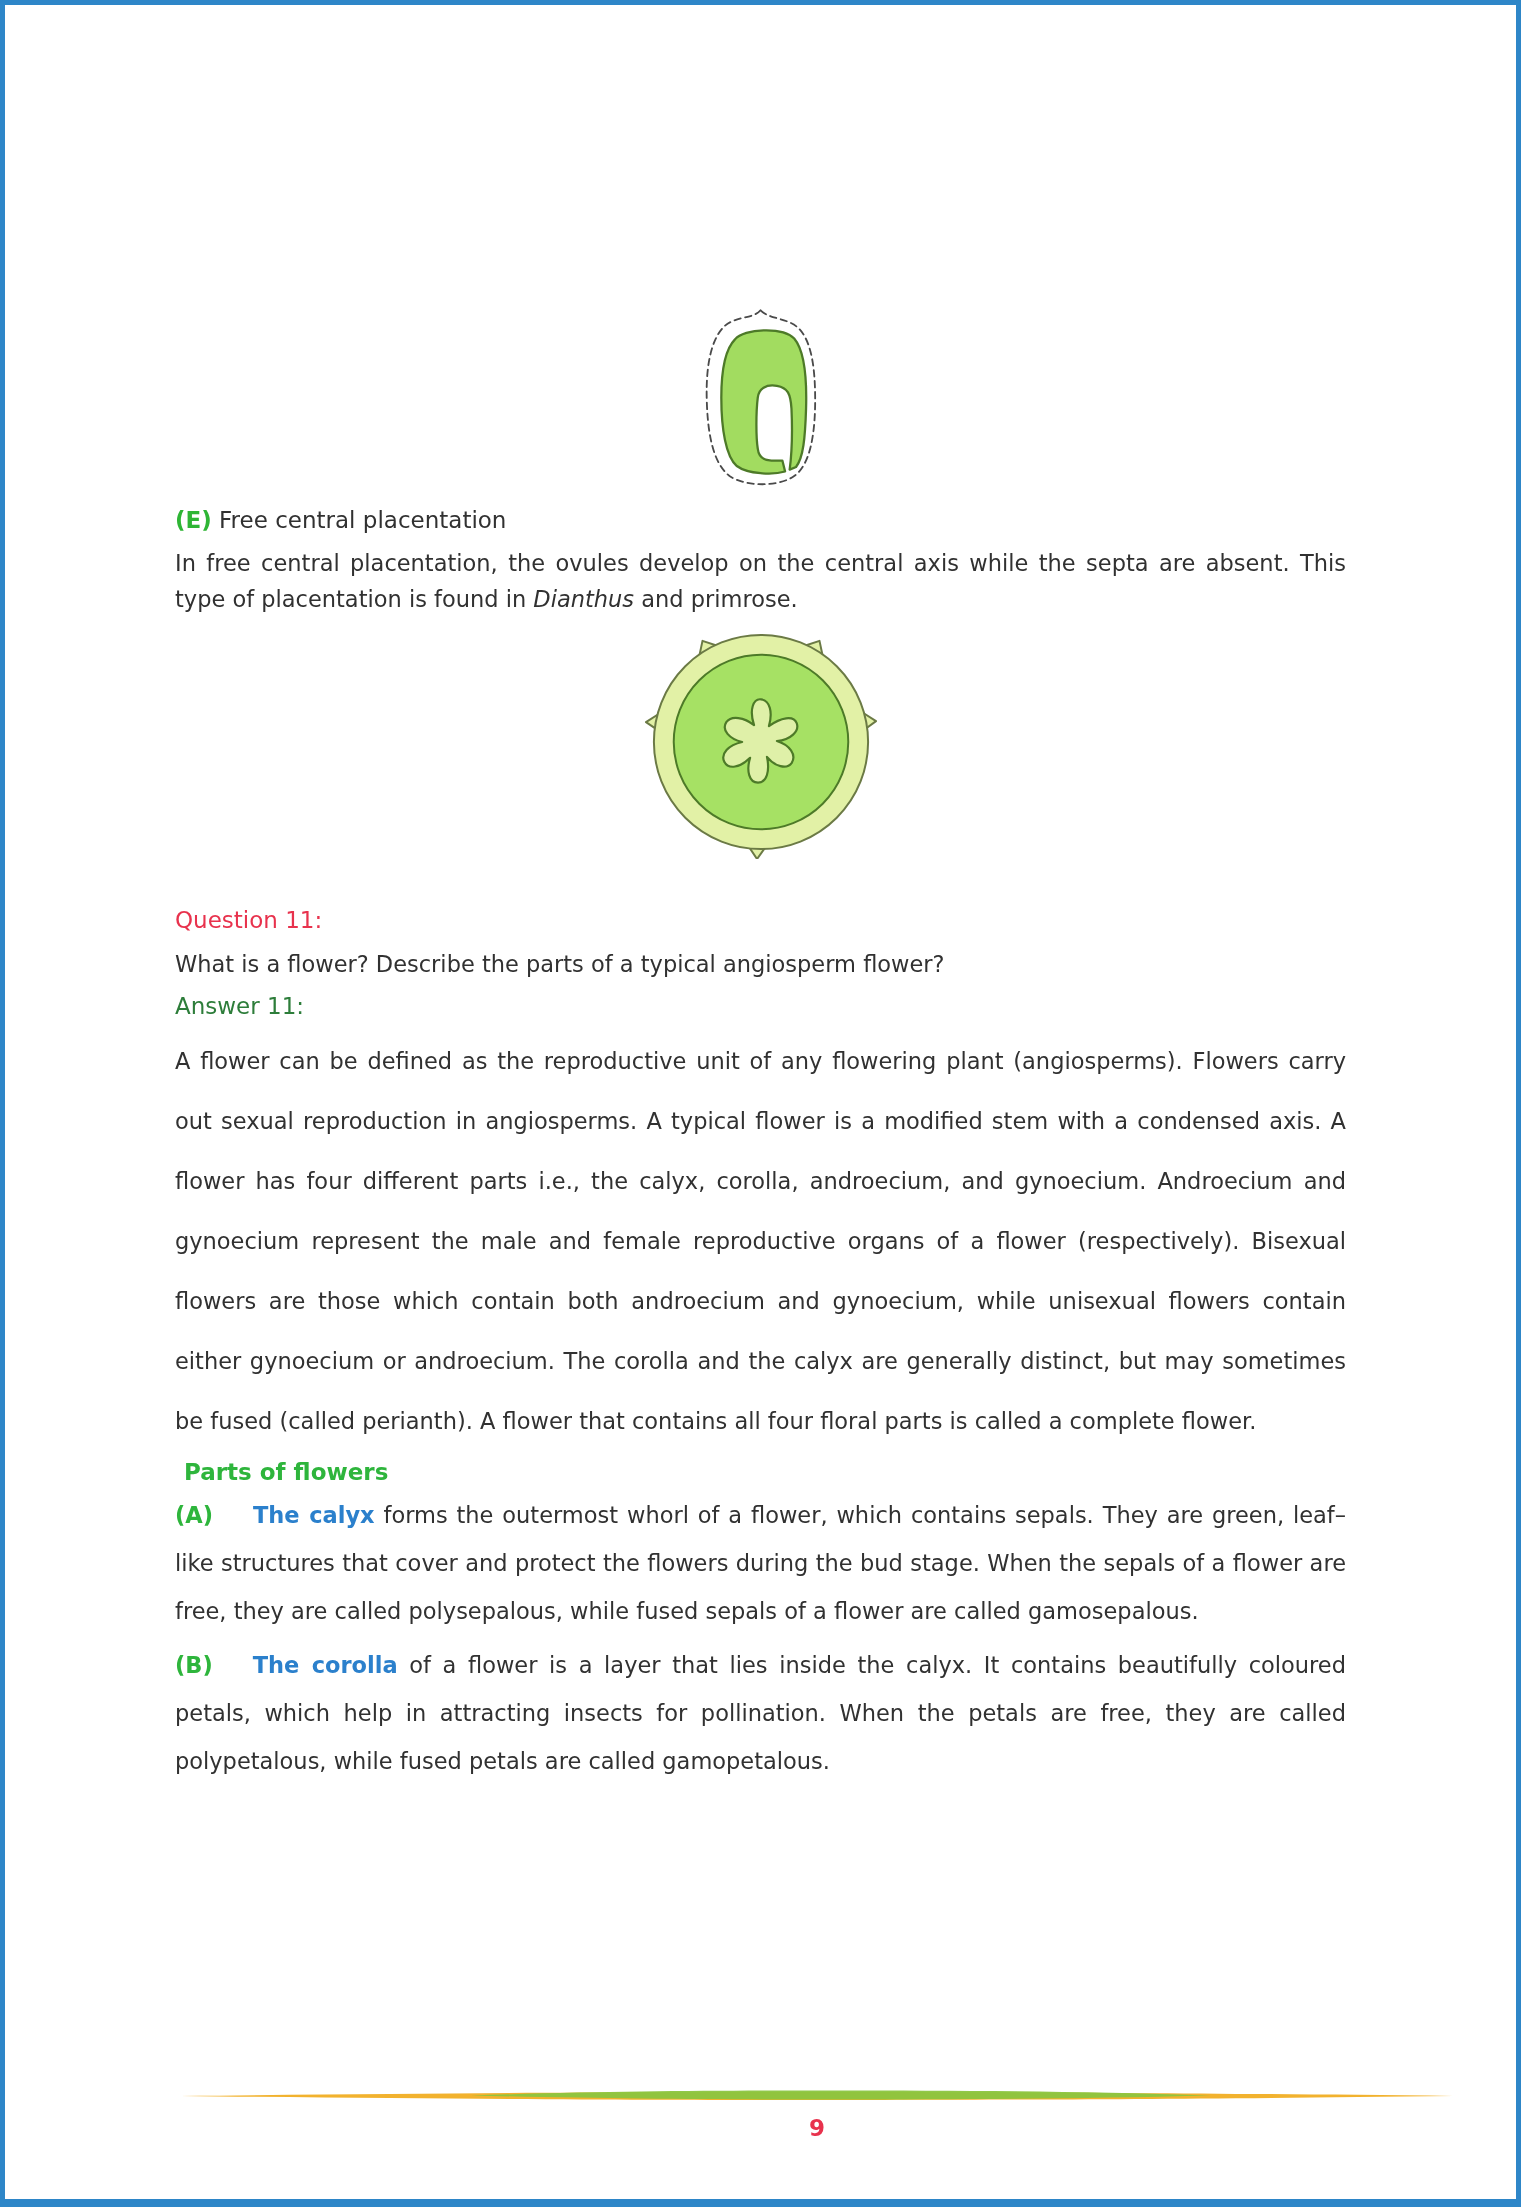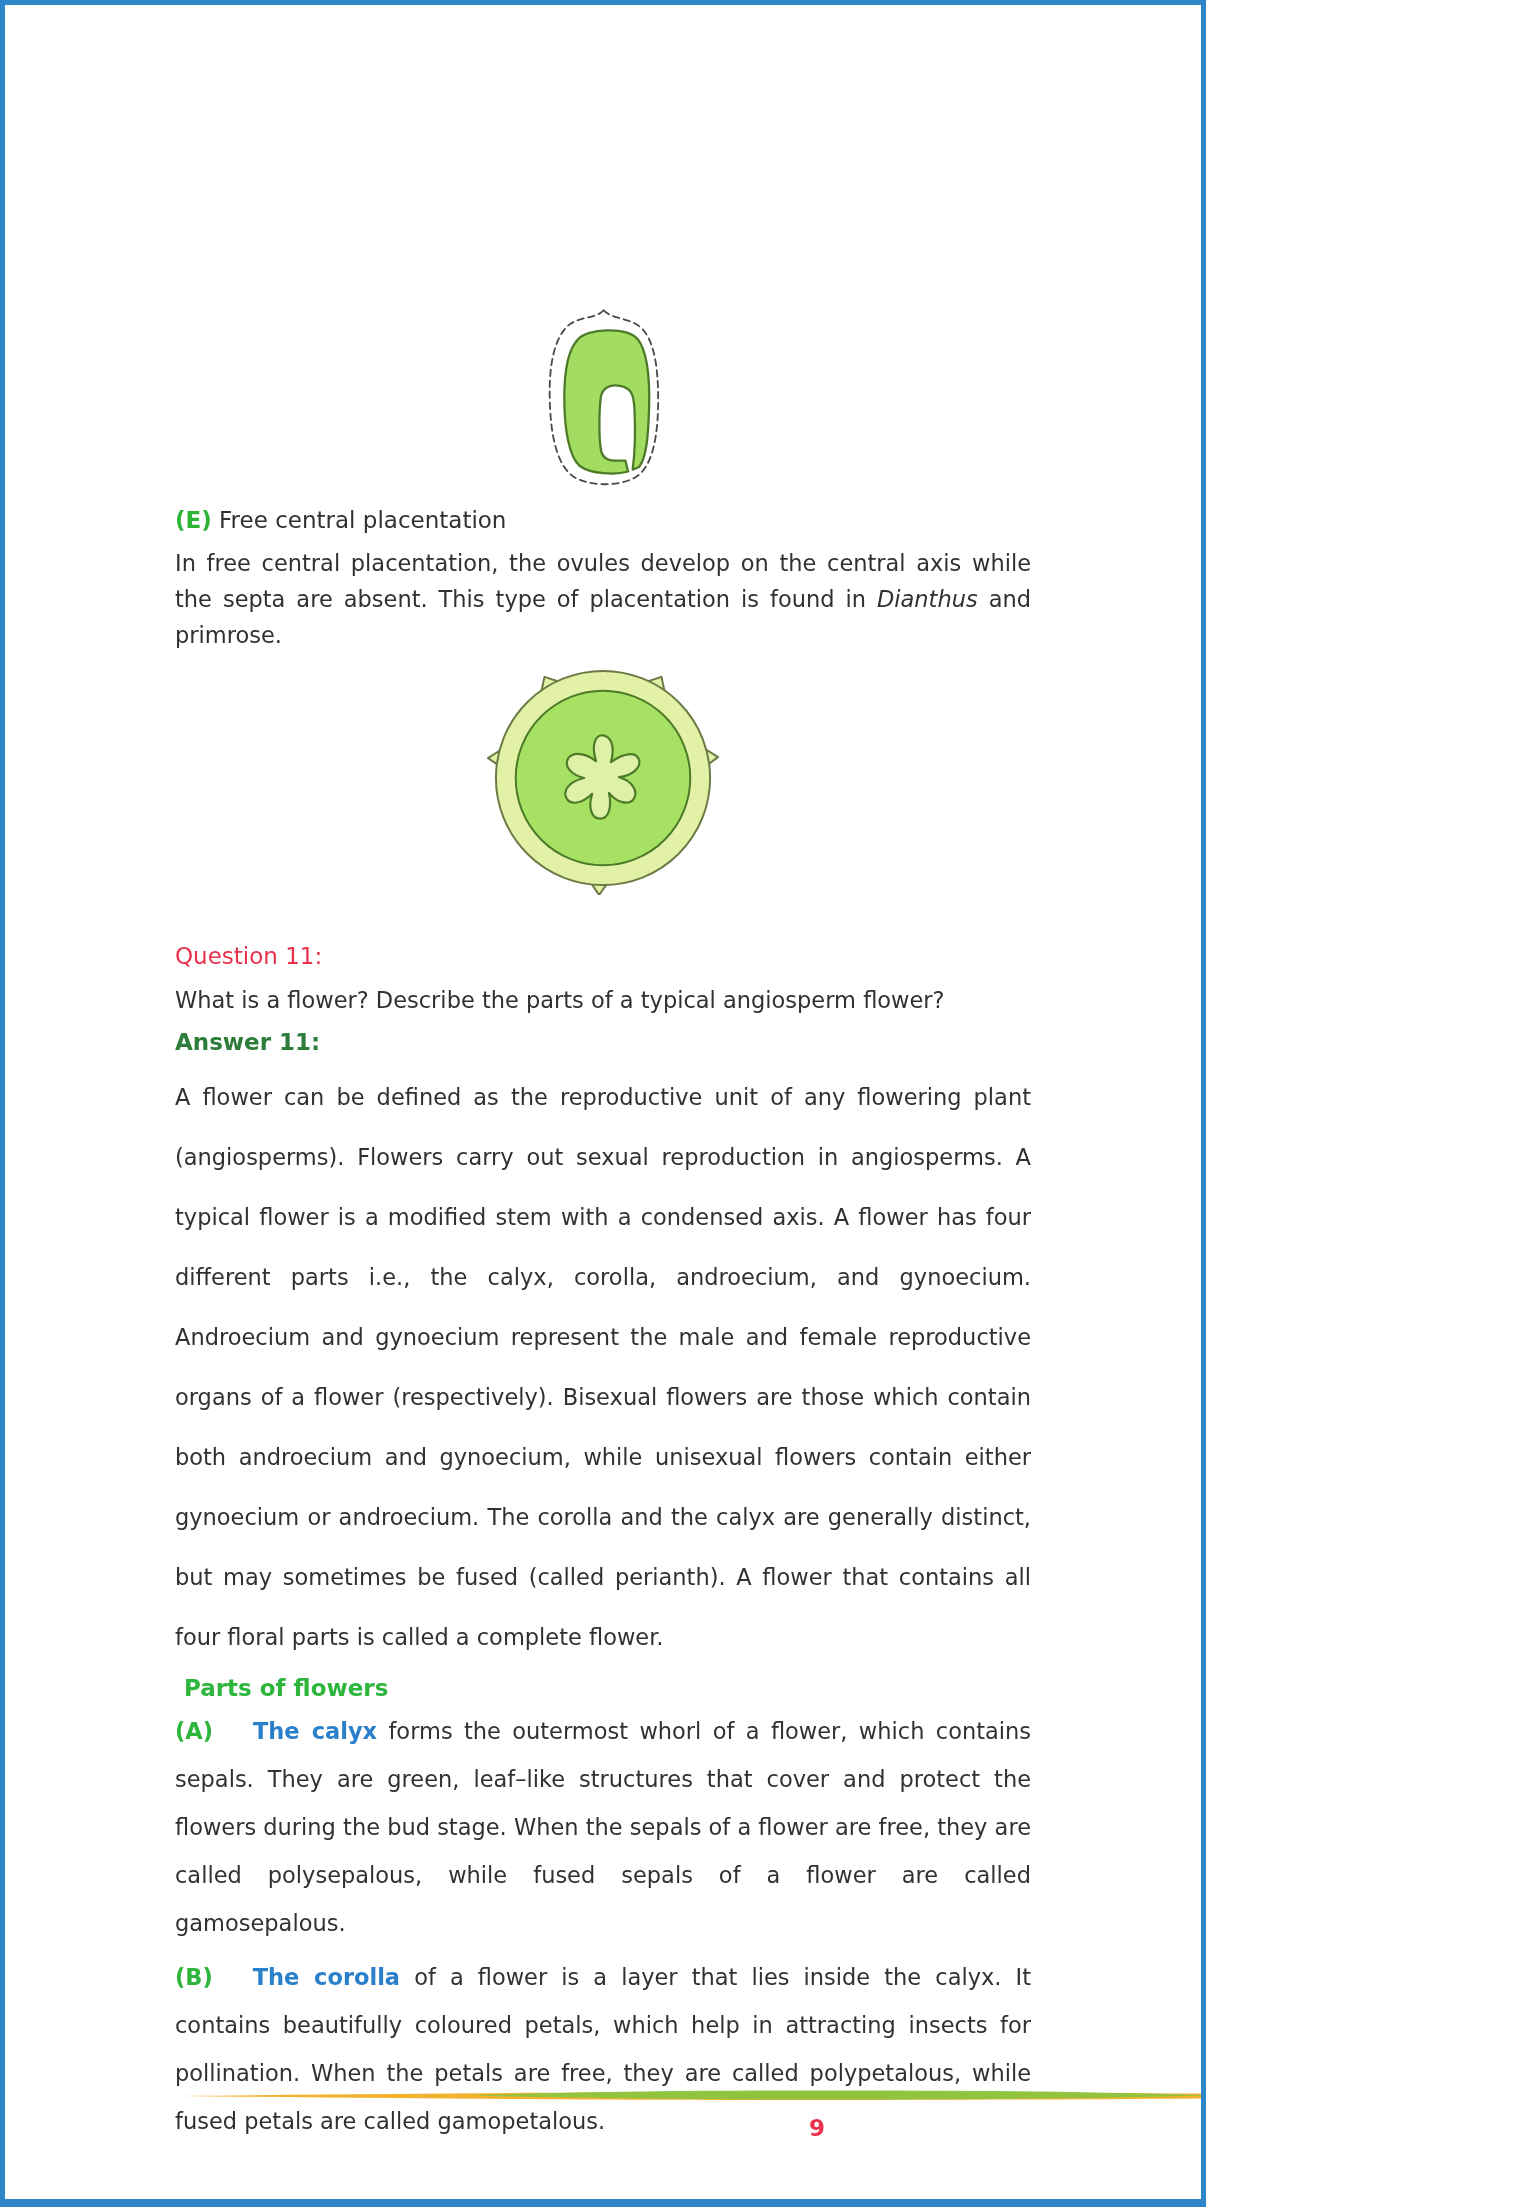--- a/index.html
+++ b/index.html
@@ -1,29 +1,29 @@
 <!DOCTYPE html>
 <html><head>
 <meta charset="utf-8">
 <style>
   html,body{margin:0;padding:0;background:#ffffff;}
   .page{
-    position:relative;width:1206px;height:2207px;box-sizing:border-box;
+    position:relative;width:1521px;height:2207px;box-sizing:border-box;
     background:#ffffff;border:5px solid #2e86c8;border-bottom-width:8px;
     font-family:"DejaVu Sans","Liberation Sans",sans-serif;color:#313131;overflow:hidden;
   }
   .content{padding:0 170px;}
   .figure1{margin:287px 0 0;display:flex;justify-content:center;}
   .figure2{margin:4px 0 0;display:flex;justify-content:center;}
   .heading-e{margin:10px 0 0;font-size:23px;}
   .label-green{color:#2eb535;font-weight:bold;}
   .intro{margin:12px 0 0;font-size:22.5px;line-height:36px;text-align:justify;}
   .q-heading{margin:48px 0 0;font-size:23px;font-weight:normal;color:#e8324d;}
   .q-text{margin:18px 0 0;font-size:22.5px;}
-  .a-heading{margin:16px 0 0;font-size:23px;font-weight:bold;color:#2d7d3a;}
+  .a-heading{margin:16px 0 0;font-size:23px;font-weight:normal;color:#2d7d3a;}
   .a-para{margin:12px 0 0;font-size:22.5px;line-height:60px;text-align:justify;}
   .parts-heading{margin:8px 9px 0;font-size:23px;font-weight:bold;color:#2eb53c;}
   .part-para{margin:6px 0 0;font-size:22.5px;line-height:48px;text-align:justify;}
   .part-label{color:#2eb53c;font-weight:bold;margin-right:40px;}
   .term-blue{color:#2b80cc;font-weight:bold;}
   .footer{position:absolute;left:176px;width:1272px;bottom:58px;text-align:center;}
   .page-num{margin-top:8px;color:#e8324d;font-weight:bold;font-size:23px;}
 </style>
 </head>
 <body>

